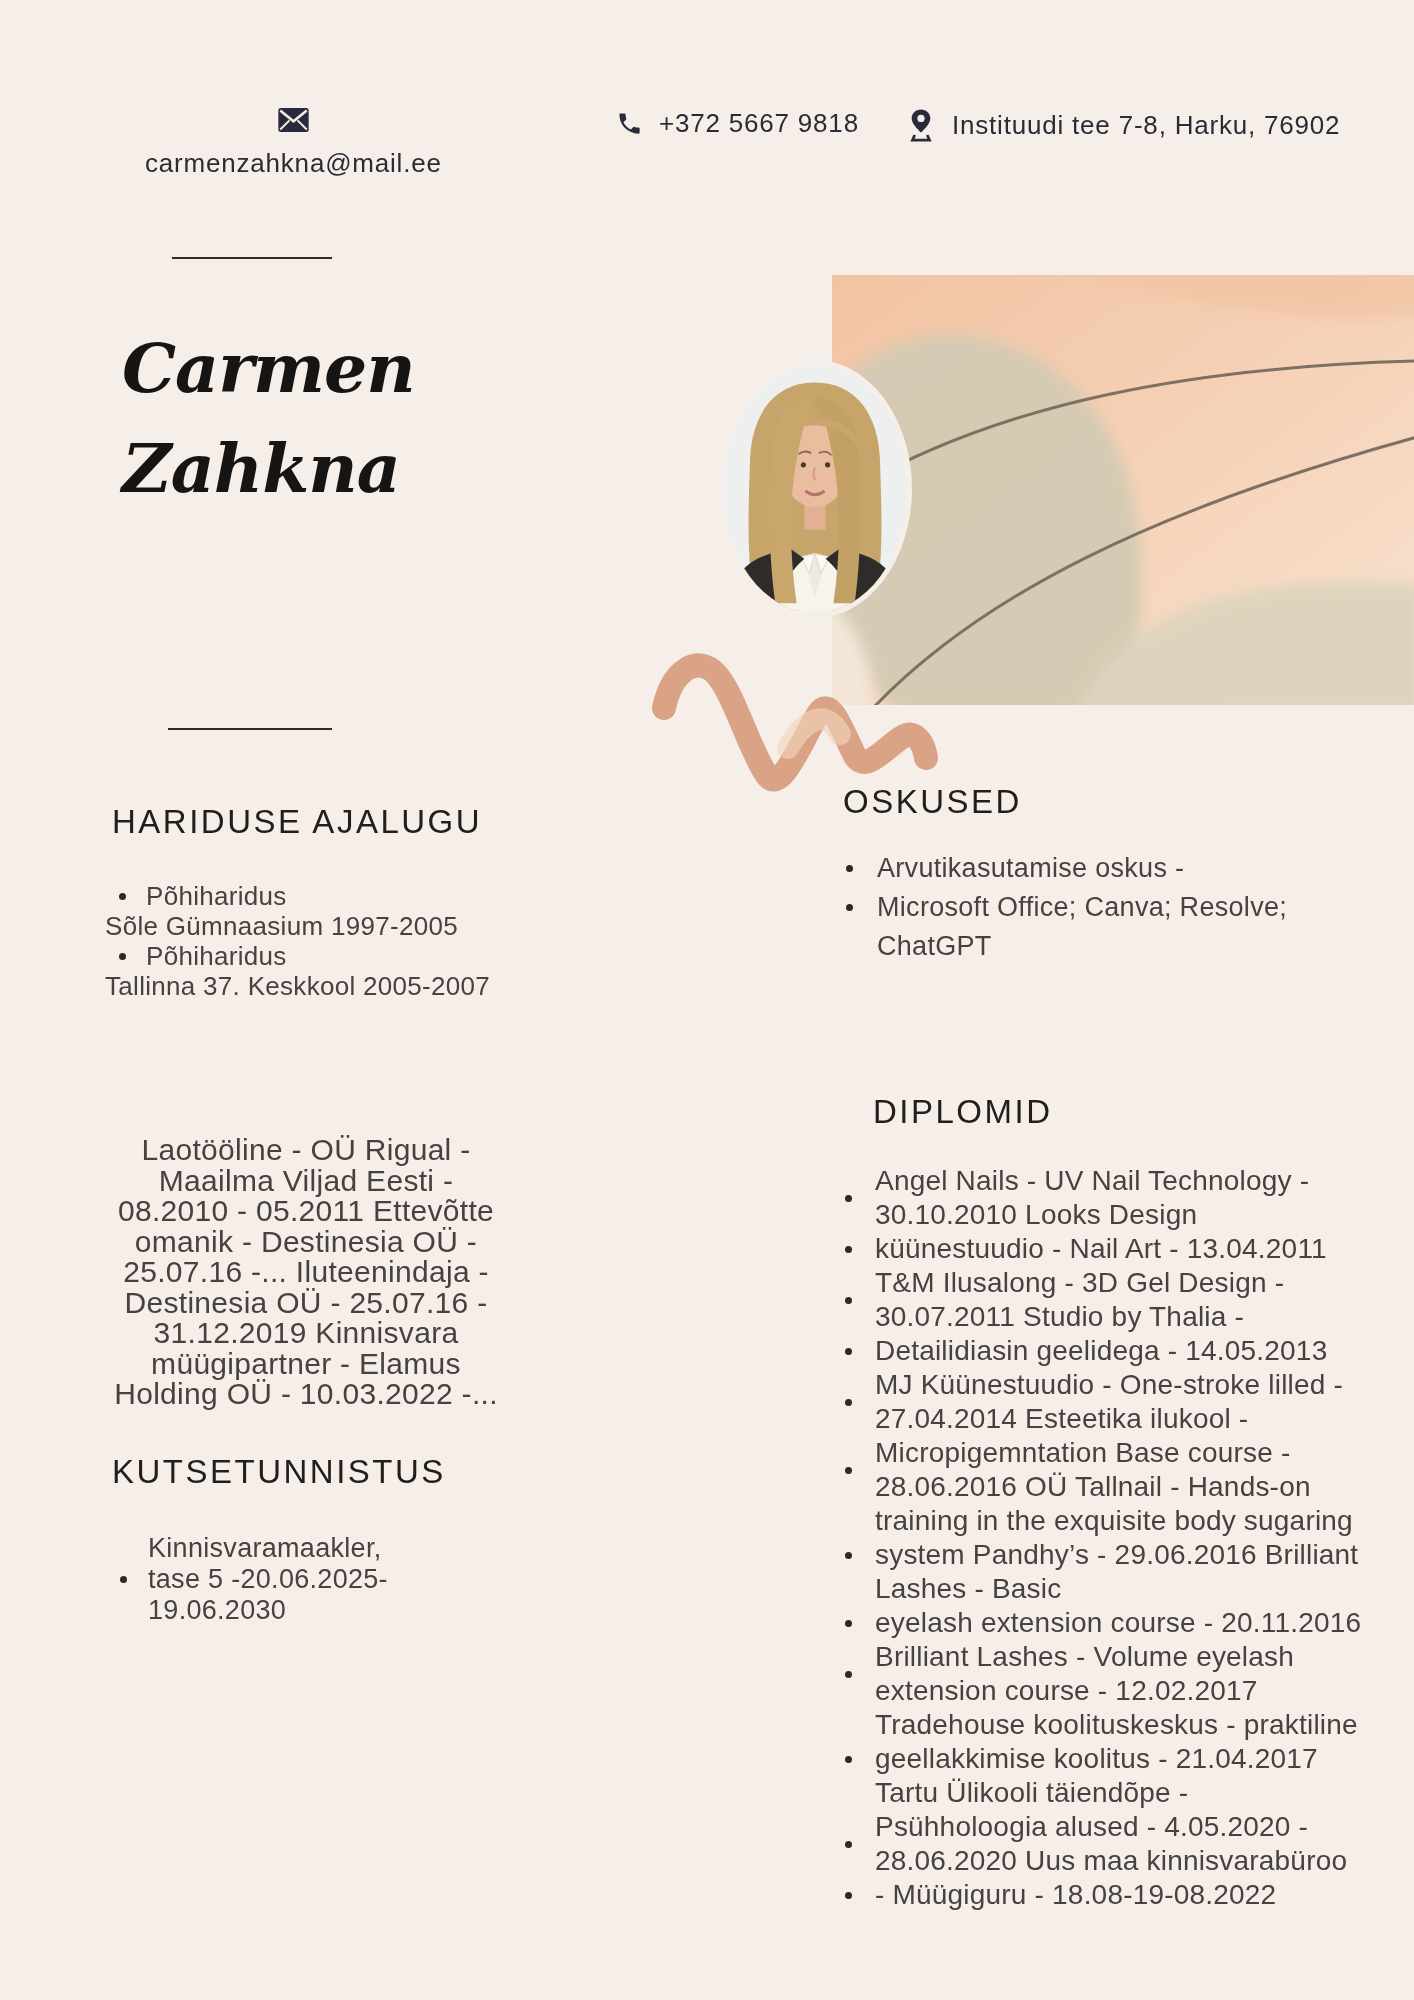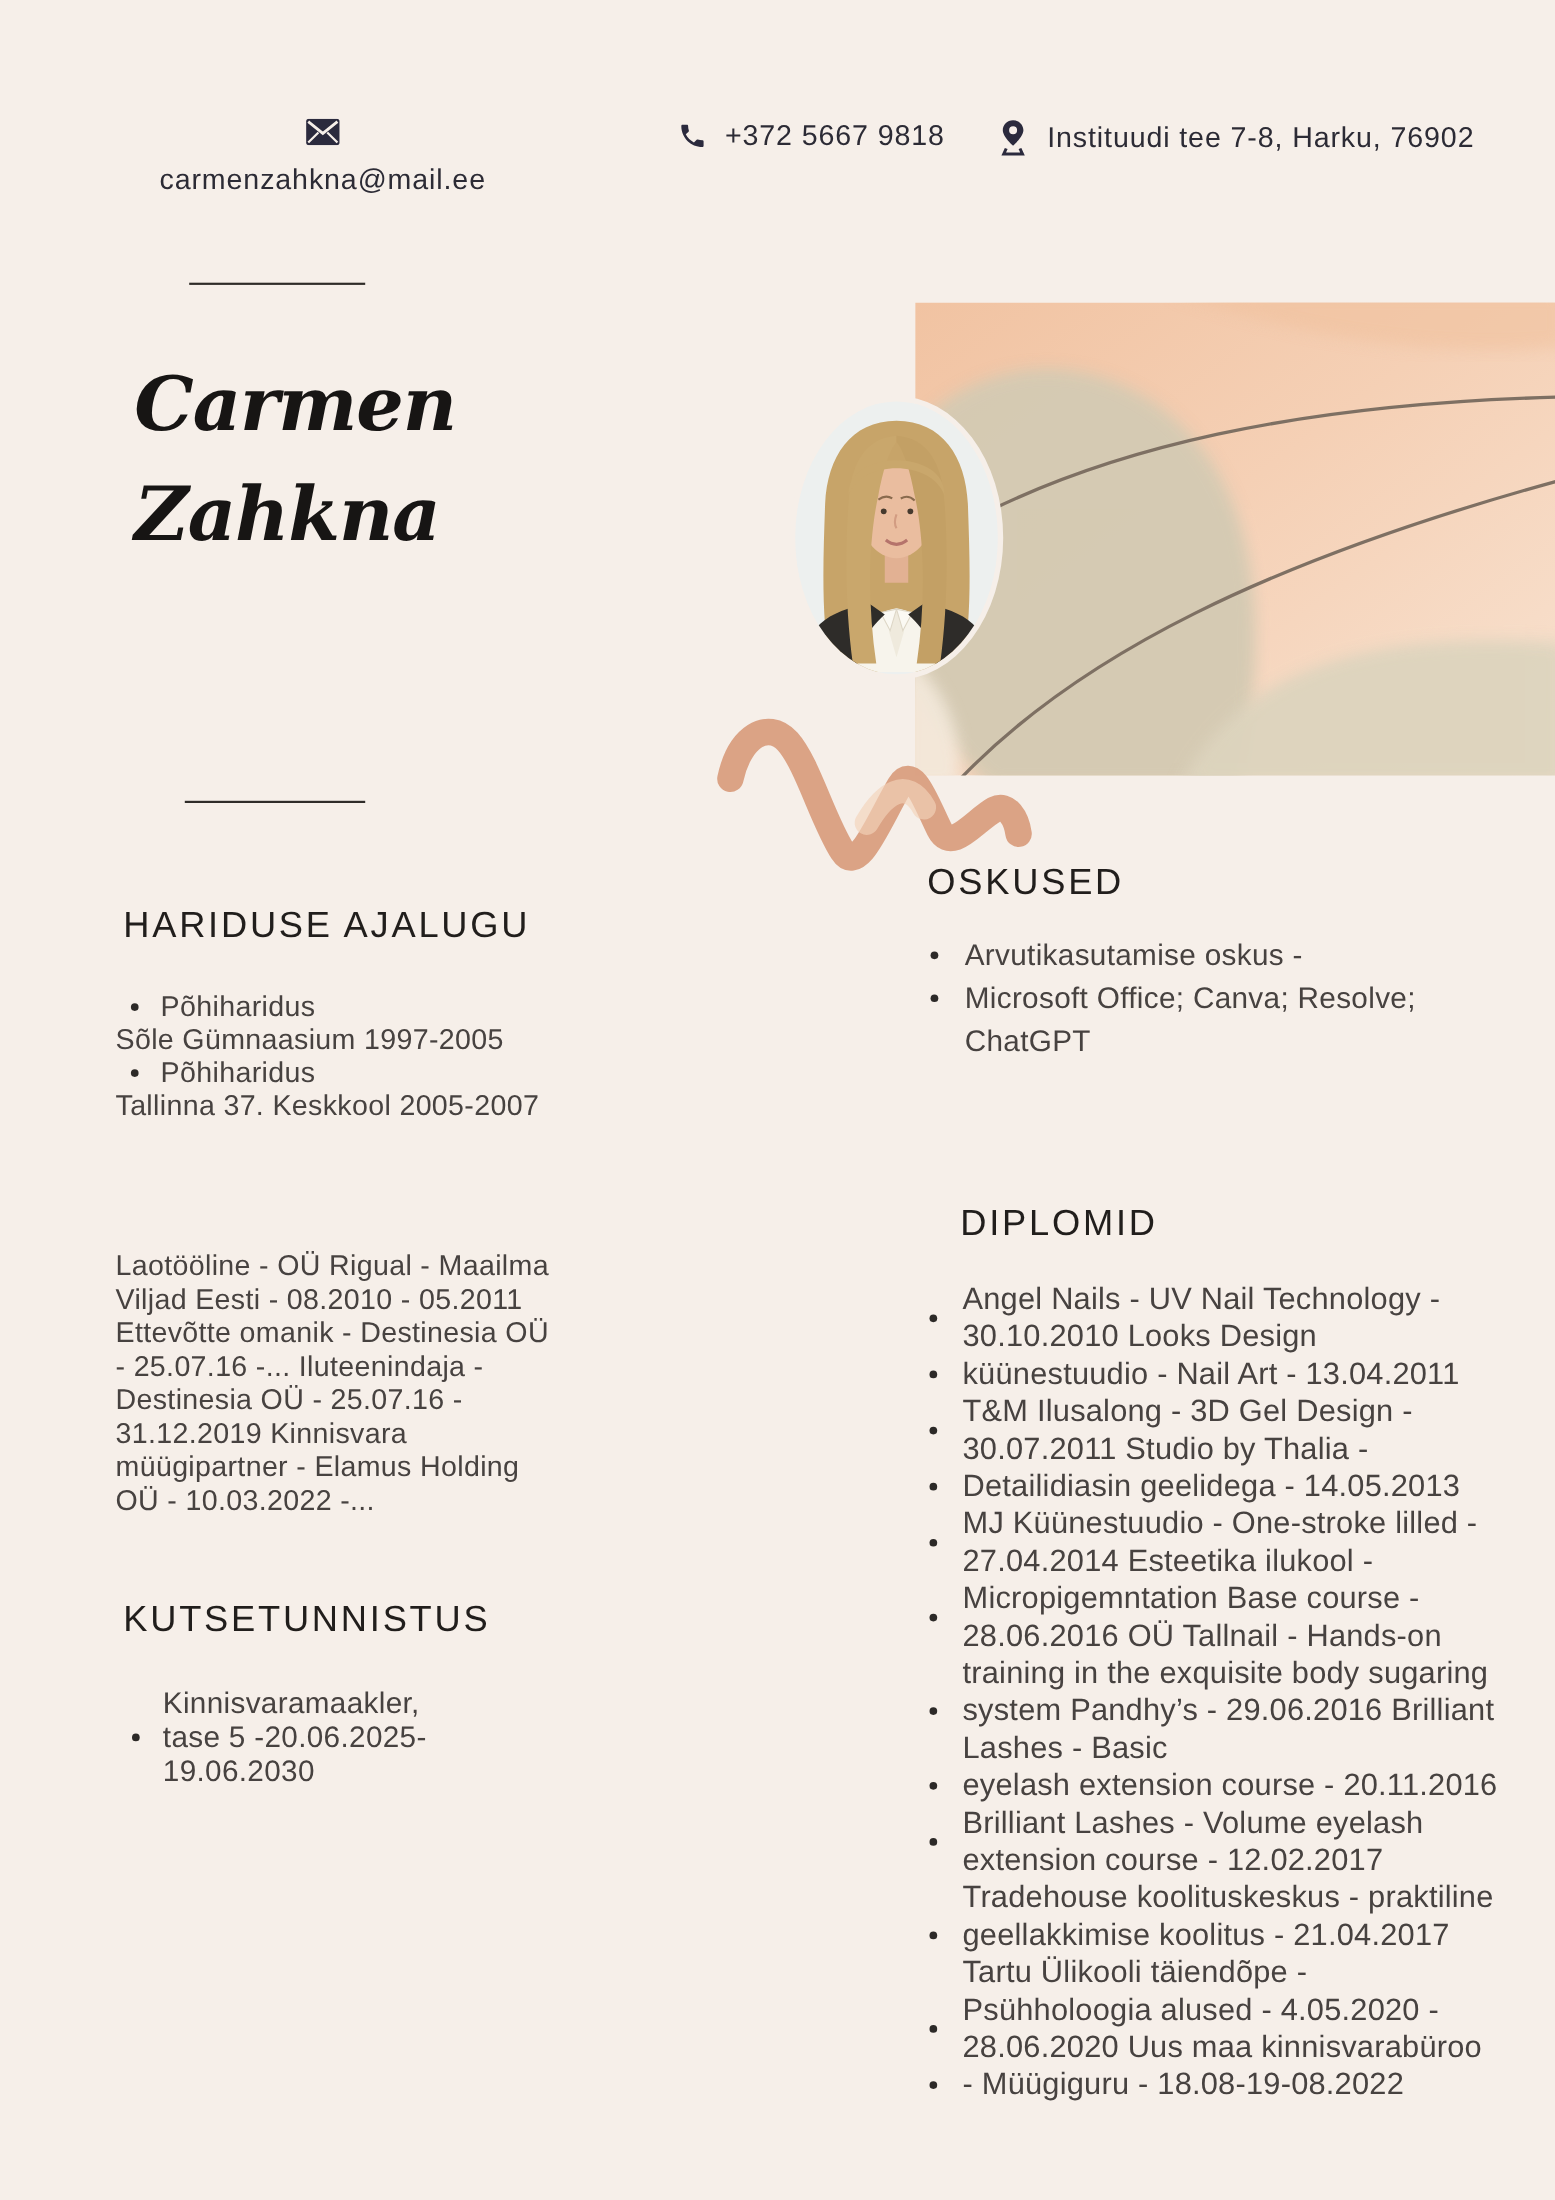--- a/index.html
+++ b/index.html
@@ -32,30 +32,30 @@
   
   .photo{position:absolute;left:718px;top:360px;width:194px;height:258px;border-radius:50%;
     border:5px solid #f6efe9;overflow:hidden;background:#edf0ef;box-sizing:border-box;}
   .photo svg{display:block;width:100%;height:100%;}
 
   
   h2{margin:0;font-size:33px;font-weight:400;letter-spacing:2.5px;color:#211e1c;}
   .sec{position:absolute;}
 
   
-  .sec-education{left:105px;top:803px;width:460px;margin-top:19px;}
+  .sec-education{left:105px;top:803px;width:460px;}
   .sec-education h2{margin-left:7px;}
   .edu-list{margin-top:40px;font-size:26px;line-height:30px;color:#474240;letter-spacing:.3px;}
   .edu-level{display:flex;align-items:center;}
   .edu-level .dot{margin-left:14px;margin-right:20px;}
   .dot{width:7px;height:7px;border-radius:50%;background:#2c2927;flex:none;}
 
   .sec-experience{left:105px;top:1097px;width:420px;}
   .sec-experience h2{margin-left:13px;}
-  .exp-text{margin-top:38px;width:402px;font-size:26px;line-height:30.5px;color:#474240;letter-spacing:.3px;}
+  .exp-text{margin-top:38px;width:402px;font-size:30px;line-height:30.5px;color:#474240;letter-spacing:.3px;text-align:center;}
 
   .sec-certificate{left:105px;top:1453px;width:420px;}
   .sec-certificate h2{margin-left:7px;}
   .cert-item{margin-top:42px;display:flex;align-items:center;}
   .cert-item .dot{margin-left:15px;margin-right:21px;}
   .cert-item .txt{width:258px;font-size:27px;line-height:31px;color:#474240;letter-spacing:.3px;}
 
   
   .sec-skills{left:843px;top:783px;width:560px;}
   .skills-list{margin:28px 0 0 0;padding:0;list-style:none;}

